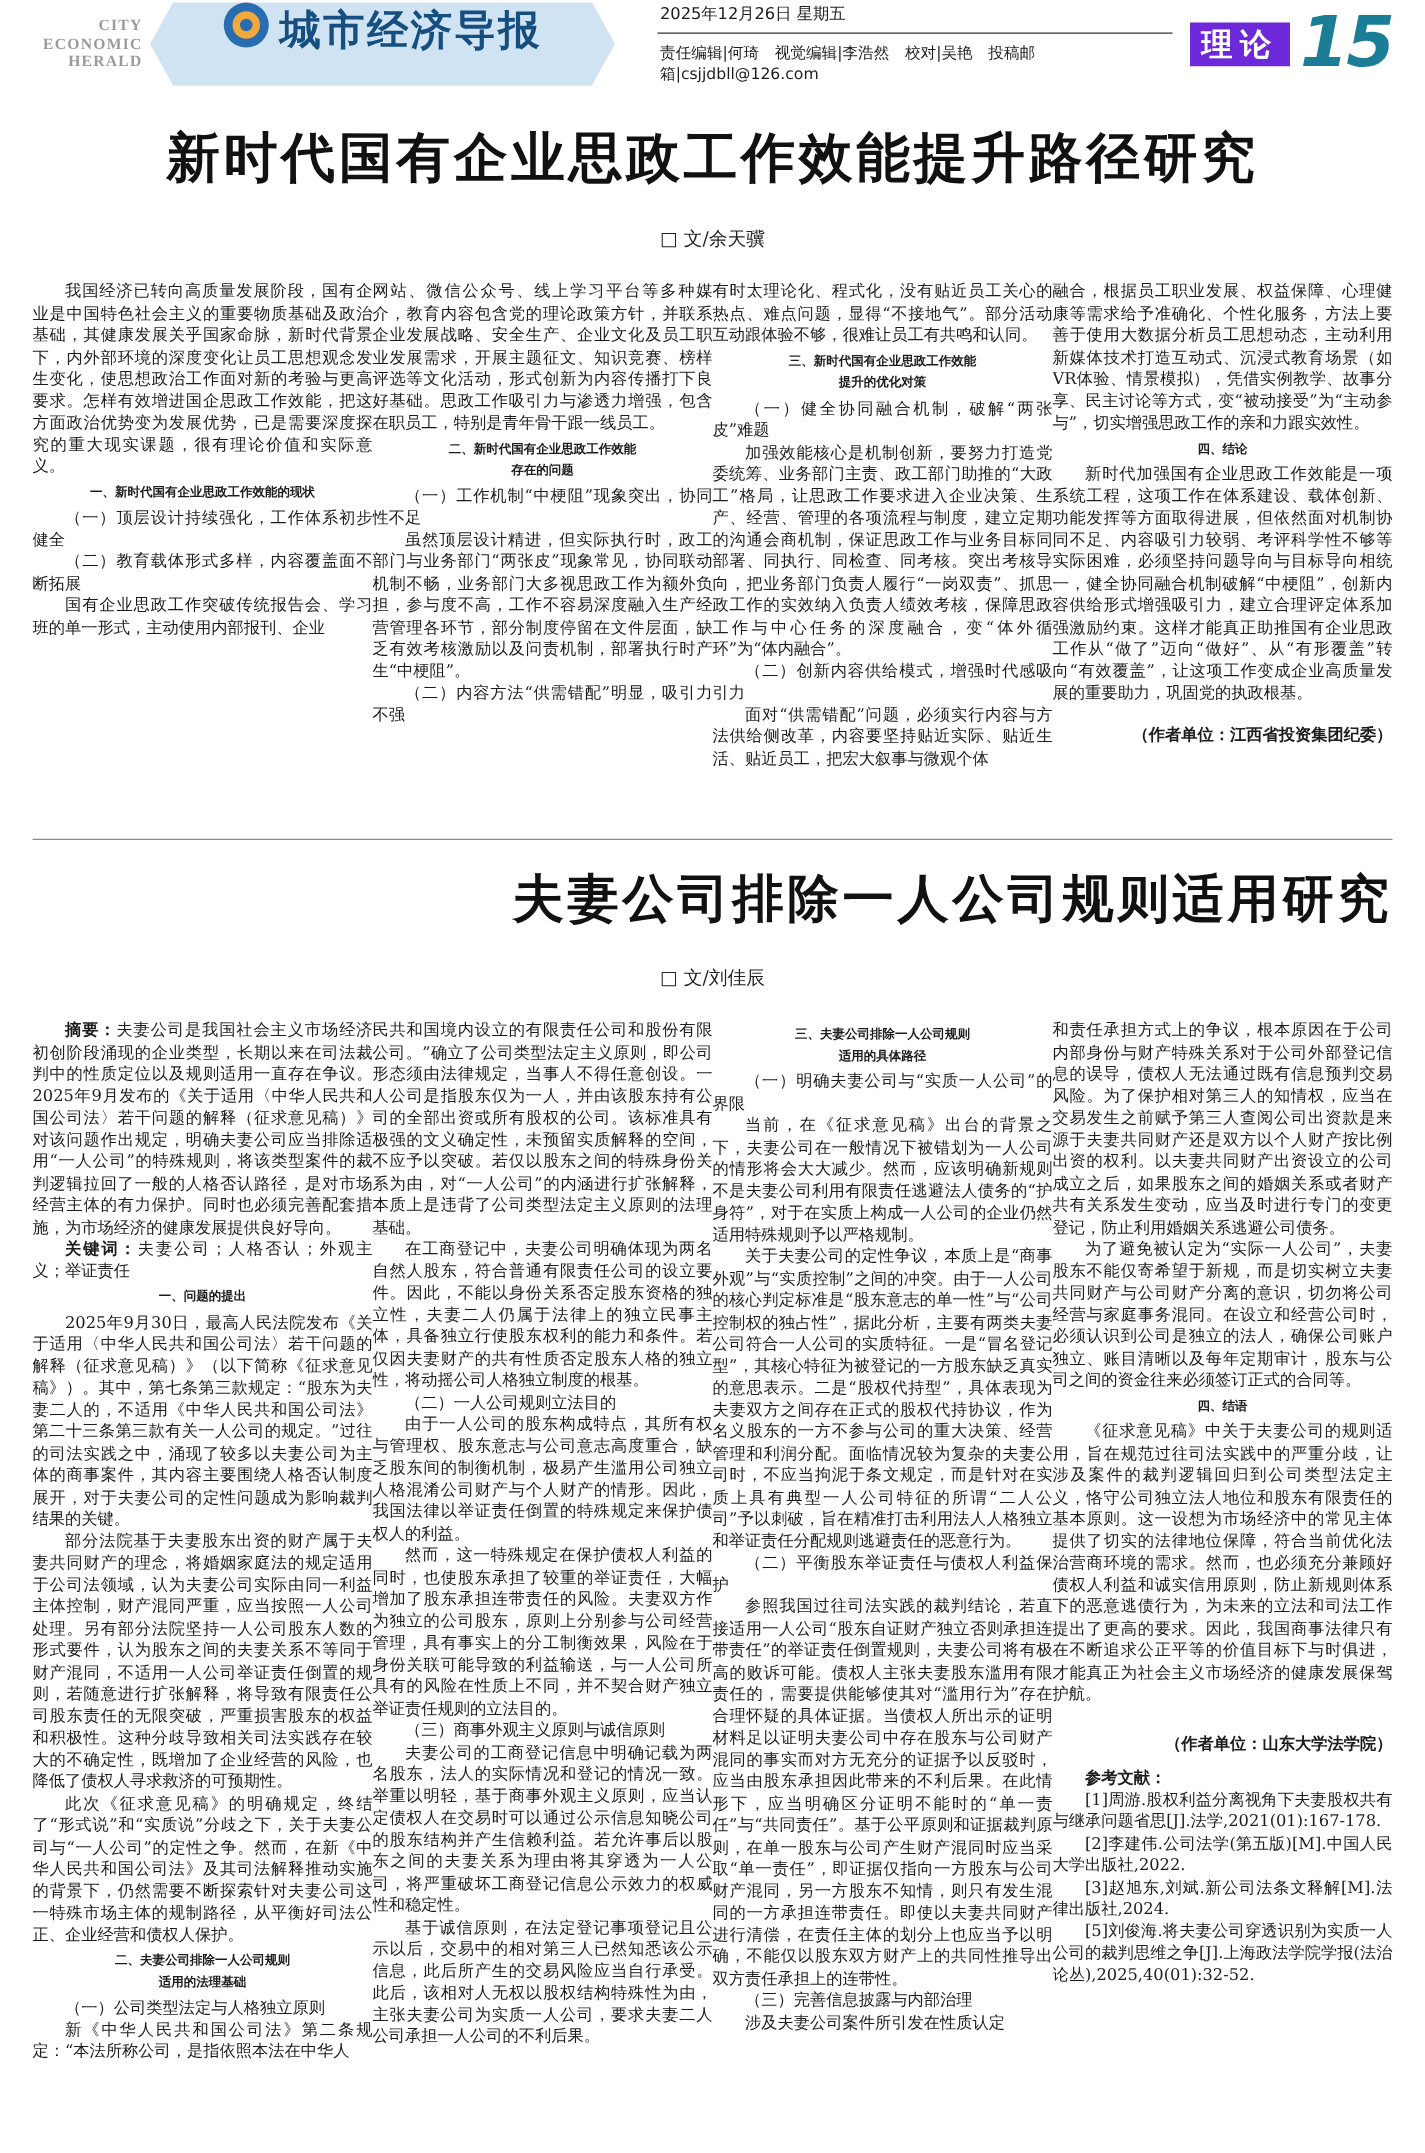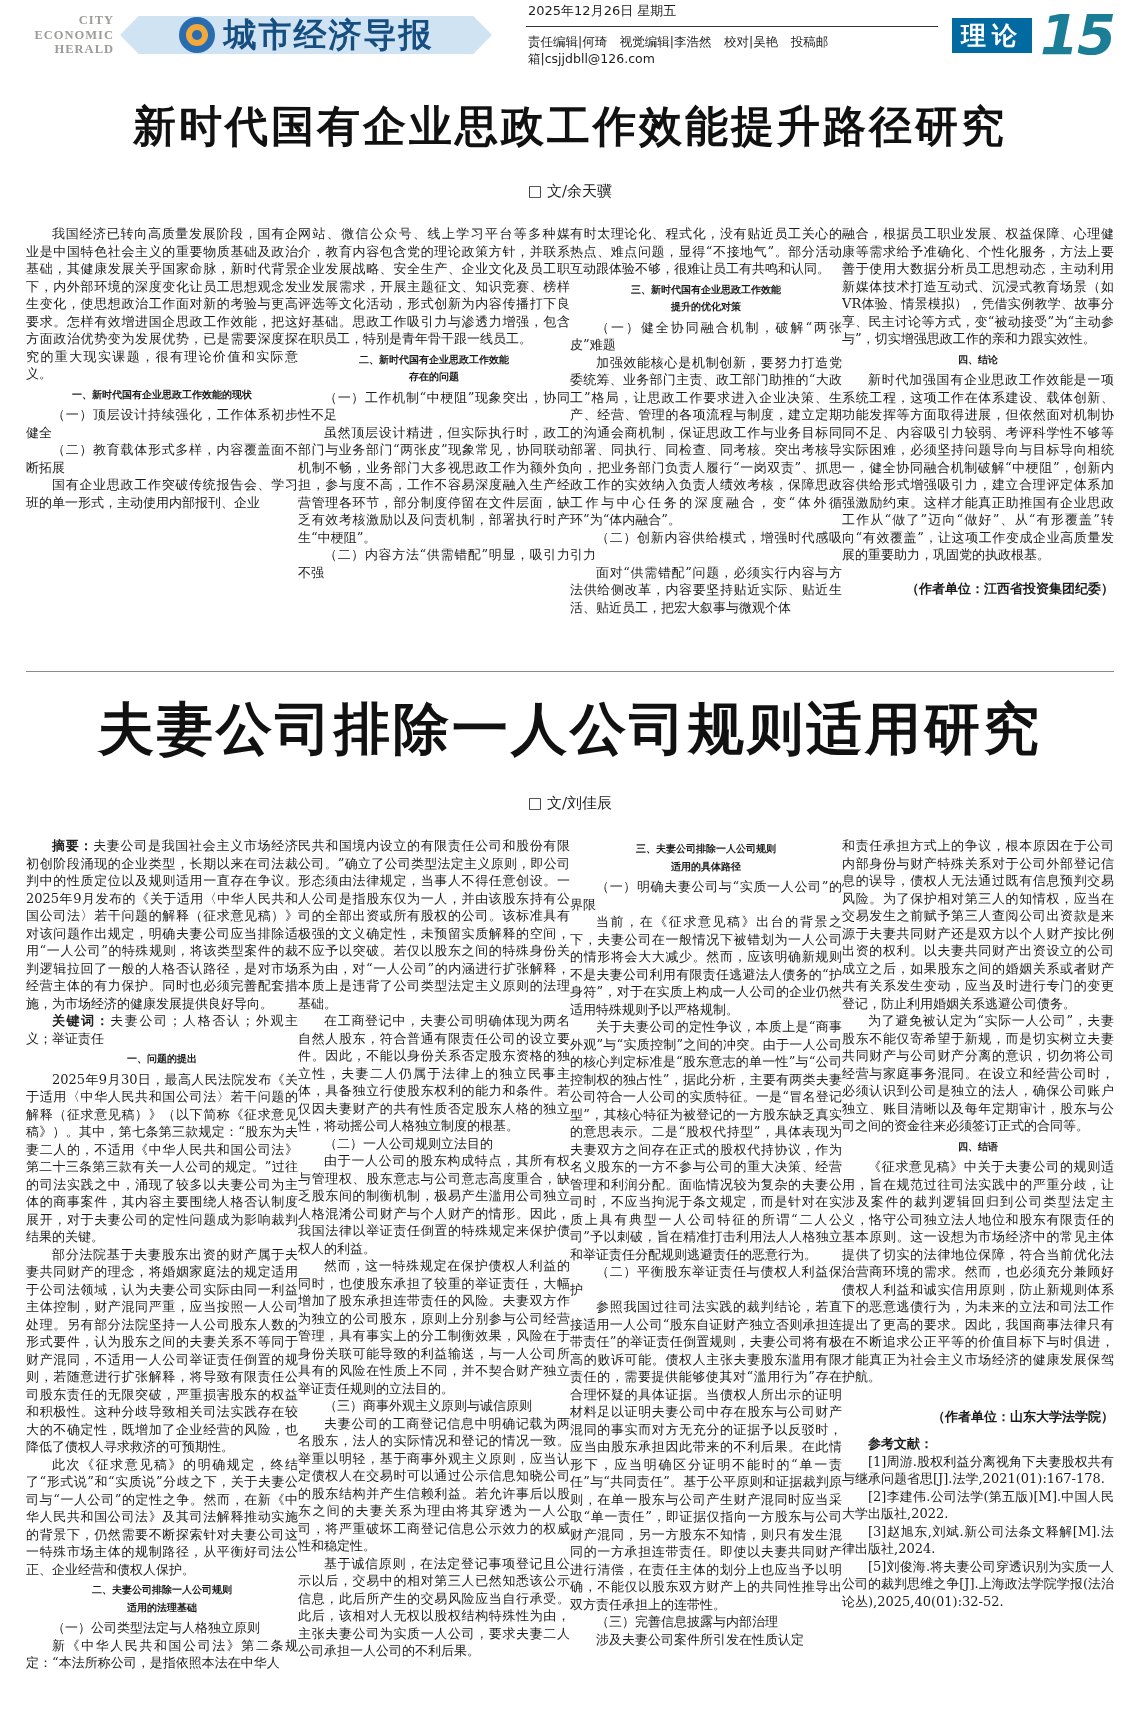--- a/index.html
+++ b/index.html
@@ -8,45 +8,45 @@
     font-family:"DejaVu Serif","Liberation Serif",serif;
     color:#1c1c1c;overflow:hidden;box-sizing:border-box;
   }
   .page{padding:8px 26px 0 26px;}
 
   
   .hdr{display:flex;align-items:center;height:54px;}
   .masthead{width:88px;text-align:right;color:#9b9b98;
     font-family:"Liberation Serif",serif;font-size:12.5px;line-height:1.16;
     letter-spacing:1px;font-weight:bold;}
-  .banner{margin-left:6px;width:372px;height:38px;background:#cfe3f2;
+  .banner{margin-left:6px;width:372px;height:67px;background:#cfe3f2;
     clip-path:polygon(0 50%,5% 0,95% 0,100% 50%,95% 100%,5% 100%);
-    display:flex;align-items:center;justify-content:center;gap:9px;}
+    display:flex;align-items:flex-start;justify-content:center;gap:9px;}
   .logo-circle{width:36px;height:36px;border-radius:50%;
     background:#2a6cb0;position:relative;flex:0 0 auto;}
   .logo-circle::before{content:"";position:absolute;left:7px;top:7px;width:22px;height:22px;
     border-radius:50%;background:#f2a93b;}
   .logo-circle::after{content:"";position:absolute;left:13px;top:13px;width:10px;height:10px;
     border-radius:50%;background:#2a6cb0;}
   .paper-name{font-size:33px;font-weight:bold;color:#174e80;letter-spacing:2px;
     font-family:"DejaVu Serif","Liberation Serif",serif;}
   .hdr-mid{flex:1;margin:0 14px 0 34px;font-family:"DejaVu Sans","Liberation Sans",sans-serif;}
   .date-line{font-size:13px;padding:0 0 6px 2px;border-bottom:1.5px solid #333;}
   .editors-line{font-size:12.5px;padding:7px 0 0 2px;}
   .hdr-right{display:flex;align-items:center;gap:8px;}
-  .section-badge{background:#0369a1;color:#fff;font-weight:bold;font-size:25px;
+  .section-badge{background:#6d28d9;color:#fff;font-weight:bold;font-size:25px;
     padding:5px 9px;letter-spacing:6px;font-family:"DejaVu Serif",serif;line-height:1;}
   .page-num{color:#1b7d96;font-size:56px;font-weight:bold;font-style:italic;
     font-family:"DejaVu Sans","Liberation Sans",sans-serif;line-height:1;letter-spacing:-2px;}
 
   
   .art-title{text-align:center;font-weight:bold;letter-spacing:3px;
     font-family:"DejaVu Serif","Liberation Serif",serif;color:#111;}
   #title1{font-size:43px;margin:36px 0 0 0;}
-  #title2{font-size:56px;margin:20px 0 0 0;}
+  #title2{font-size:41px;margin:20px 0 0 0;text-align:right;}
   .byline{text-align:center;font-size:15px;margin-top:26px;color:#222;}
   .cols{display:flex;margin-top:24px;overflow:hidden;}
   #art1 .cols{height:420px;}
   #art2 .cols{height:892px;}
   .col{flex:1 1 0;overflow:hidden;font-size:13px;line-height:17.5px;}
   .blk{margin:0;text-align:justify;}
   .para{text-indent:2em;}
   .cont{text-indent:0;}
   .sub{text-indent:2em;}
   .labeled{text-indent:2em;}

